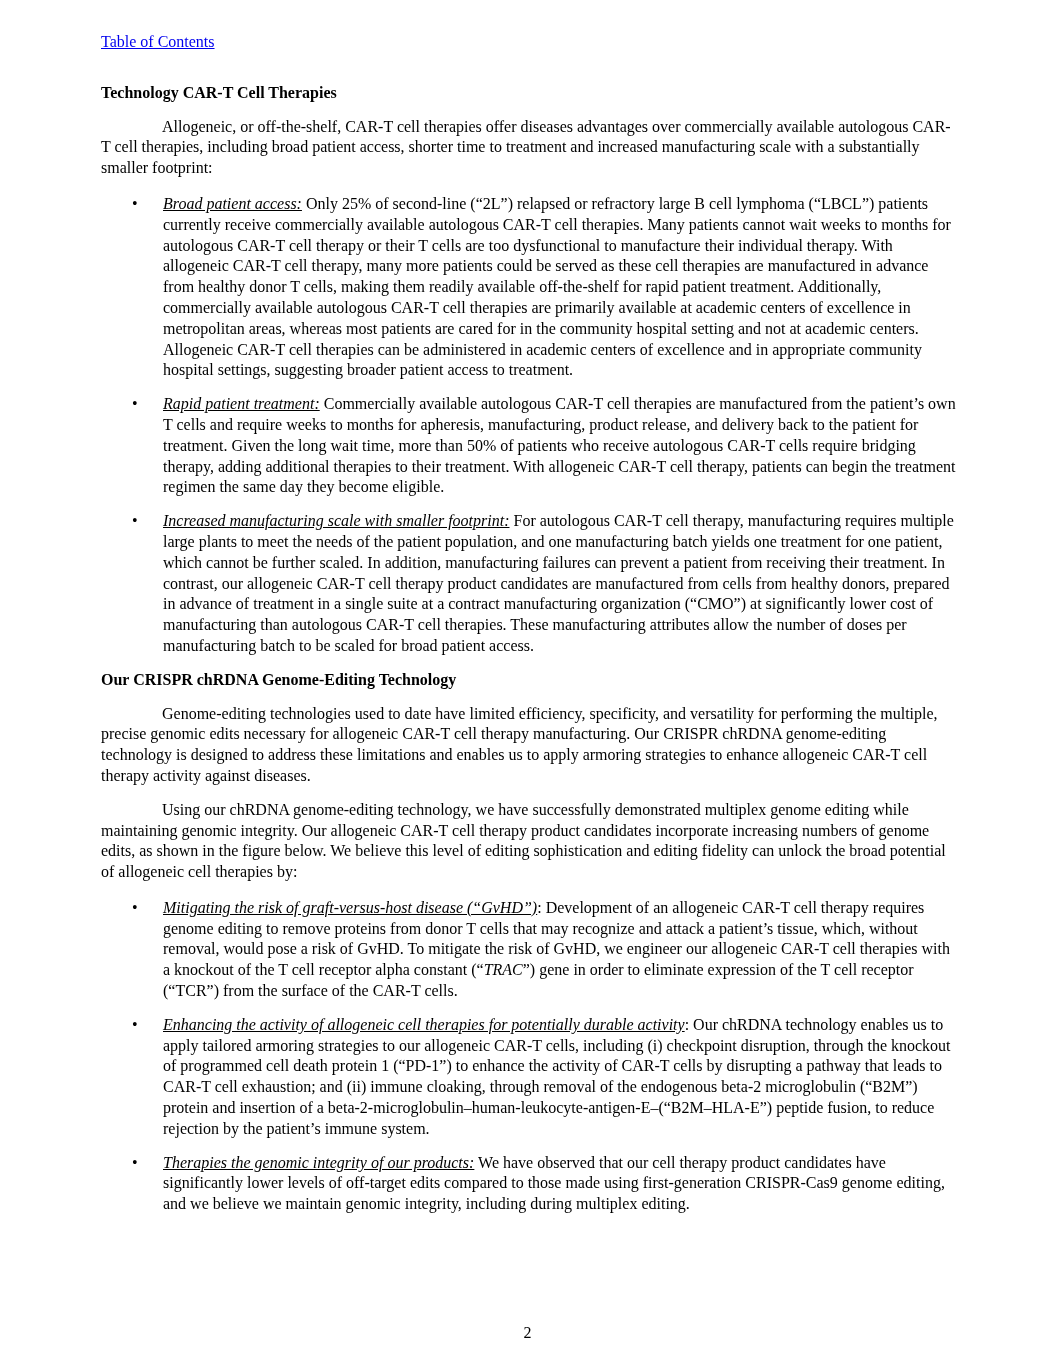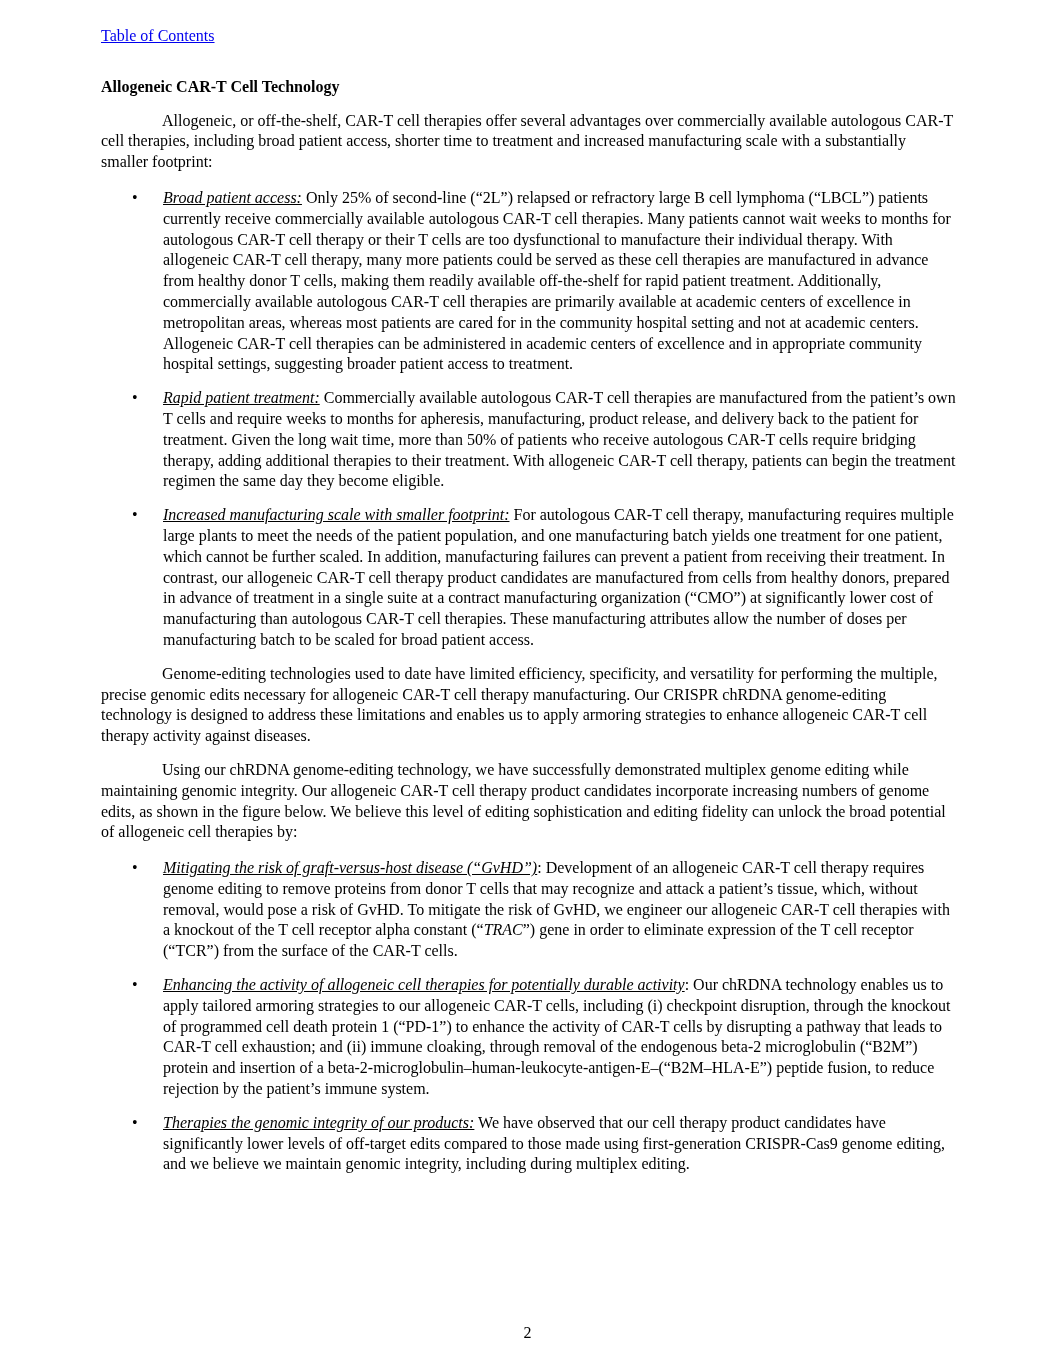--- a/index.html
+++ b/index.html
@@ -1,56 +1,57 @@
 <!DOCTYPE html>
 <html><head>
 <meta charset="utf-8">
 <style>
   html, body { margin: 0; padding: 0; background: #ffffff; }
   body {
     width: 1055px; height: 1365px; position: relative; overflow: hidden;
     font-family: "Liberation Serif", "DejaVu Serif", serif;
     font-size: 16px; color: #000; line-height: 20.8px;
   }
-  .page { position: absolute; left: 101px; top: 26px; width: 855px; }
+  .page { position: absolute; left: 101px; top: 32px; width: 855px; }
   .toc-link { color: #0000ee; text-decoration: underline; display: inline-block; cursor: pointer; }
   h2 { font-size: 16px; font-weight: bold; margin: 0; line-height: 20.8px; }
   p { margin: 0; }
   .indent { text-indent: 61px; }
   ul.bullets { list-style: none; margin: 0; padding: 0; }
   ul.bullets li { position: relative; padding-left: 62px; }
   ul.bullets li .bullet { position: absolute; left: 31px; top: 0; }
   .lead { font-style: italic; text-decoration: underline; }
   .page-num { position: absolute; left: 0; width: 1055px; top: 1323px; text-align: center; }
 </style>
 </head>
 <body>
 
 <div class="page">
   <a class="toc-link">Table of Contents</a>
 
-  <h2 style="margin-top:30px">Allogeneic CAR-T Cell Technology</h2>
+  <h2 style="margin-top:30px">Technology CAR-T Cell Therapies</h2>
 
-  <p class="indent" style="margin-top:13px">Allogeneic, or off-the-shelf, CAR-T cell therapies offer several advantages over commercially available autologous CAR-T cell therapies, including broad patient access, shorter time to treatment and increased manufacturing scale with a substantially smaller footprint:</p>
+  <p class="indent" style="margin-top:13px">Allogeneic, or off-the-shelf, CAR-T cell therapies offer diseases advantages over commercially available autologous CAR-T cell therapies, including broad patient access, shorter time to treatment and increased manufacturing scale with a substantially smaller footprint:</p>
 
   <ul class="bullets">
     <li style="margin-top:15px">
       <span class="bullet">•</span>
       <span class="lead">Broad patient access:</span><span> Only 25% of second-line (“2L”) relapsed or refractory large B cell lymphoma (“LBCL”) patients currently receive commercially available autologous CAR-T cell therapies. Many patients cannot wait weeks to months for autologous CAR-T cell therapy or their T cells are too dysfunctional to manufacture their individual therapy. With allogeneic CAR-T cell therapy, many more patients could be served as these cell therapies are manufactured in advance from healthy donor T cells, making them readily available off-the-shelf for rapid patient treatment. Additionally, commercially available autologous CAR-T cell therapies are primarily available at academic centers of excellence in metropolitan areas, whereas most patients are cared for in the community hospital setting and not at academic centers. Allogeneic CAR-T cell therapies can be administered in academic centers of excellence and in appropriate community hospital settings, suggesting broader patient access to treatment.</span>
     </li>
     <li style="margin-top:13px">
       <span class="bullet">•</span>
       <span class="lead">Rapid patient treatment:</span><span> Commercially available autologous CAR-T cell therapies are manufactured from the patient’s own T cells and require weeks to months for apheresis, manufacturing, product release, and delivery back to the patient for treatment. Given the long wait time, more than 50% of patients who receive autologous CAR-T cells require bridging therapy, adding additional therapies to their treatment. With allogeneic CAR-T cell therapy, patients can begin the treatment regimen the same day they become eligible.</span>
     </li>
     <li style="margin-top:13px">
       <span class="bullet">•</span>
       <span class="lead">Increased manufacturing scale with smaller footprint:</span><span> For autologous CAR-T cell therapy, manufacturing requires multiple large plants to meet the needs of the patient population, and one manufacturing batch yields one treatment for one patient, which cannot be further scaled. In addition, manufacturing failures can prevent a patient from receiving their treatment. In contrast, our allogeneic CAR-T cell therapy product candidates are manufactured from cells from healthy donors, prepared in advance of treatment in a single suite at a contract manufacturing organization (“CMO”) at significantly lower cost of manufacturing than autologous CAR-T cell therapies. These manufacturing attributes allow the number of doses per manufacturing batch to be scaled for broad patient access.</span>
     </li>
   </ul>
 
+  <h2 style="margin-top:13px">Our CRISPR chRDNA Genome-Editing Technology</h2>
 
   <p class="indent" style="margin-top:13px">Genome-editing technologies used to date have limited efficiency, specificity, and versatility for performing the multiple, precise genomic edits necessary for allogeneic CAR-T cell therapy manufacturing. Our CRISPR chRDNA genome-editing technology is designed to address these limitations and enables us to apply armoring strategies to enhance allogeneic CAR-T cell therapy activity against diseases.</p>
   <p class="indent" style="margin-top:13px">Using our chRDNA genome-editing technology, we have successfully demonstrated multiplex genome editing while maintaining genomic integrity. Our allogeneic CAR-T cell therapy product candidates incorporate increasing numbers of genome edits, as shown in the figure below. We believe this level of editing sophistication and editing fidelity can unlock the broad potential of allogeneic cell therapies by:</p>
 
   <ul class="bullets">
     <li style="margin-top:15px">
       <span class="bullet">•</span>
       <span class="lead">Mitigating the risk of graft-versus-host disease (“GvHD”)</span><span>: Development of an allogeneic CAR-T cell therapy requires genome editing to remove proteins from donor T cells that may recognize and attack a patient’s tissue, which, without removal, would pose a risk of GvHD. To mitigate the risk of GvHD, we engineer our allogeneic CAR-T cell therapies with a knockout of the T cell receptor alpha constant (“</span><i>TRAC</i><span>”) gene in order to eliminate expression of the T cell receptor (“TCR”) from the surface of the CAR-T cells.</span>
     </li>
     <li style="margin-top:13px">

